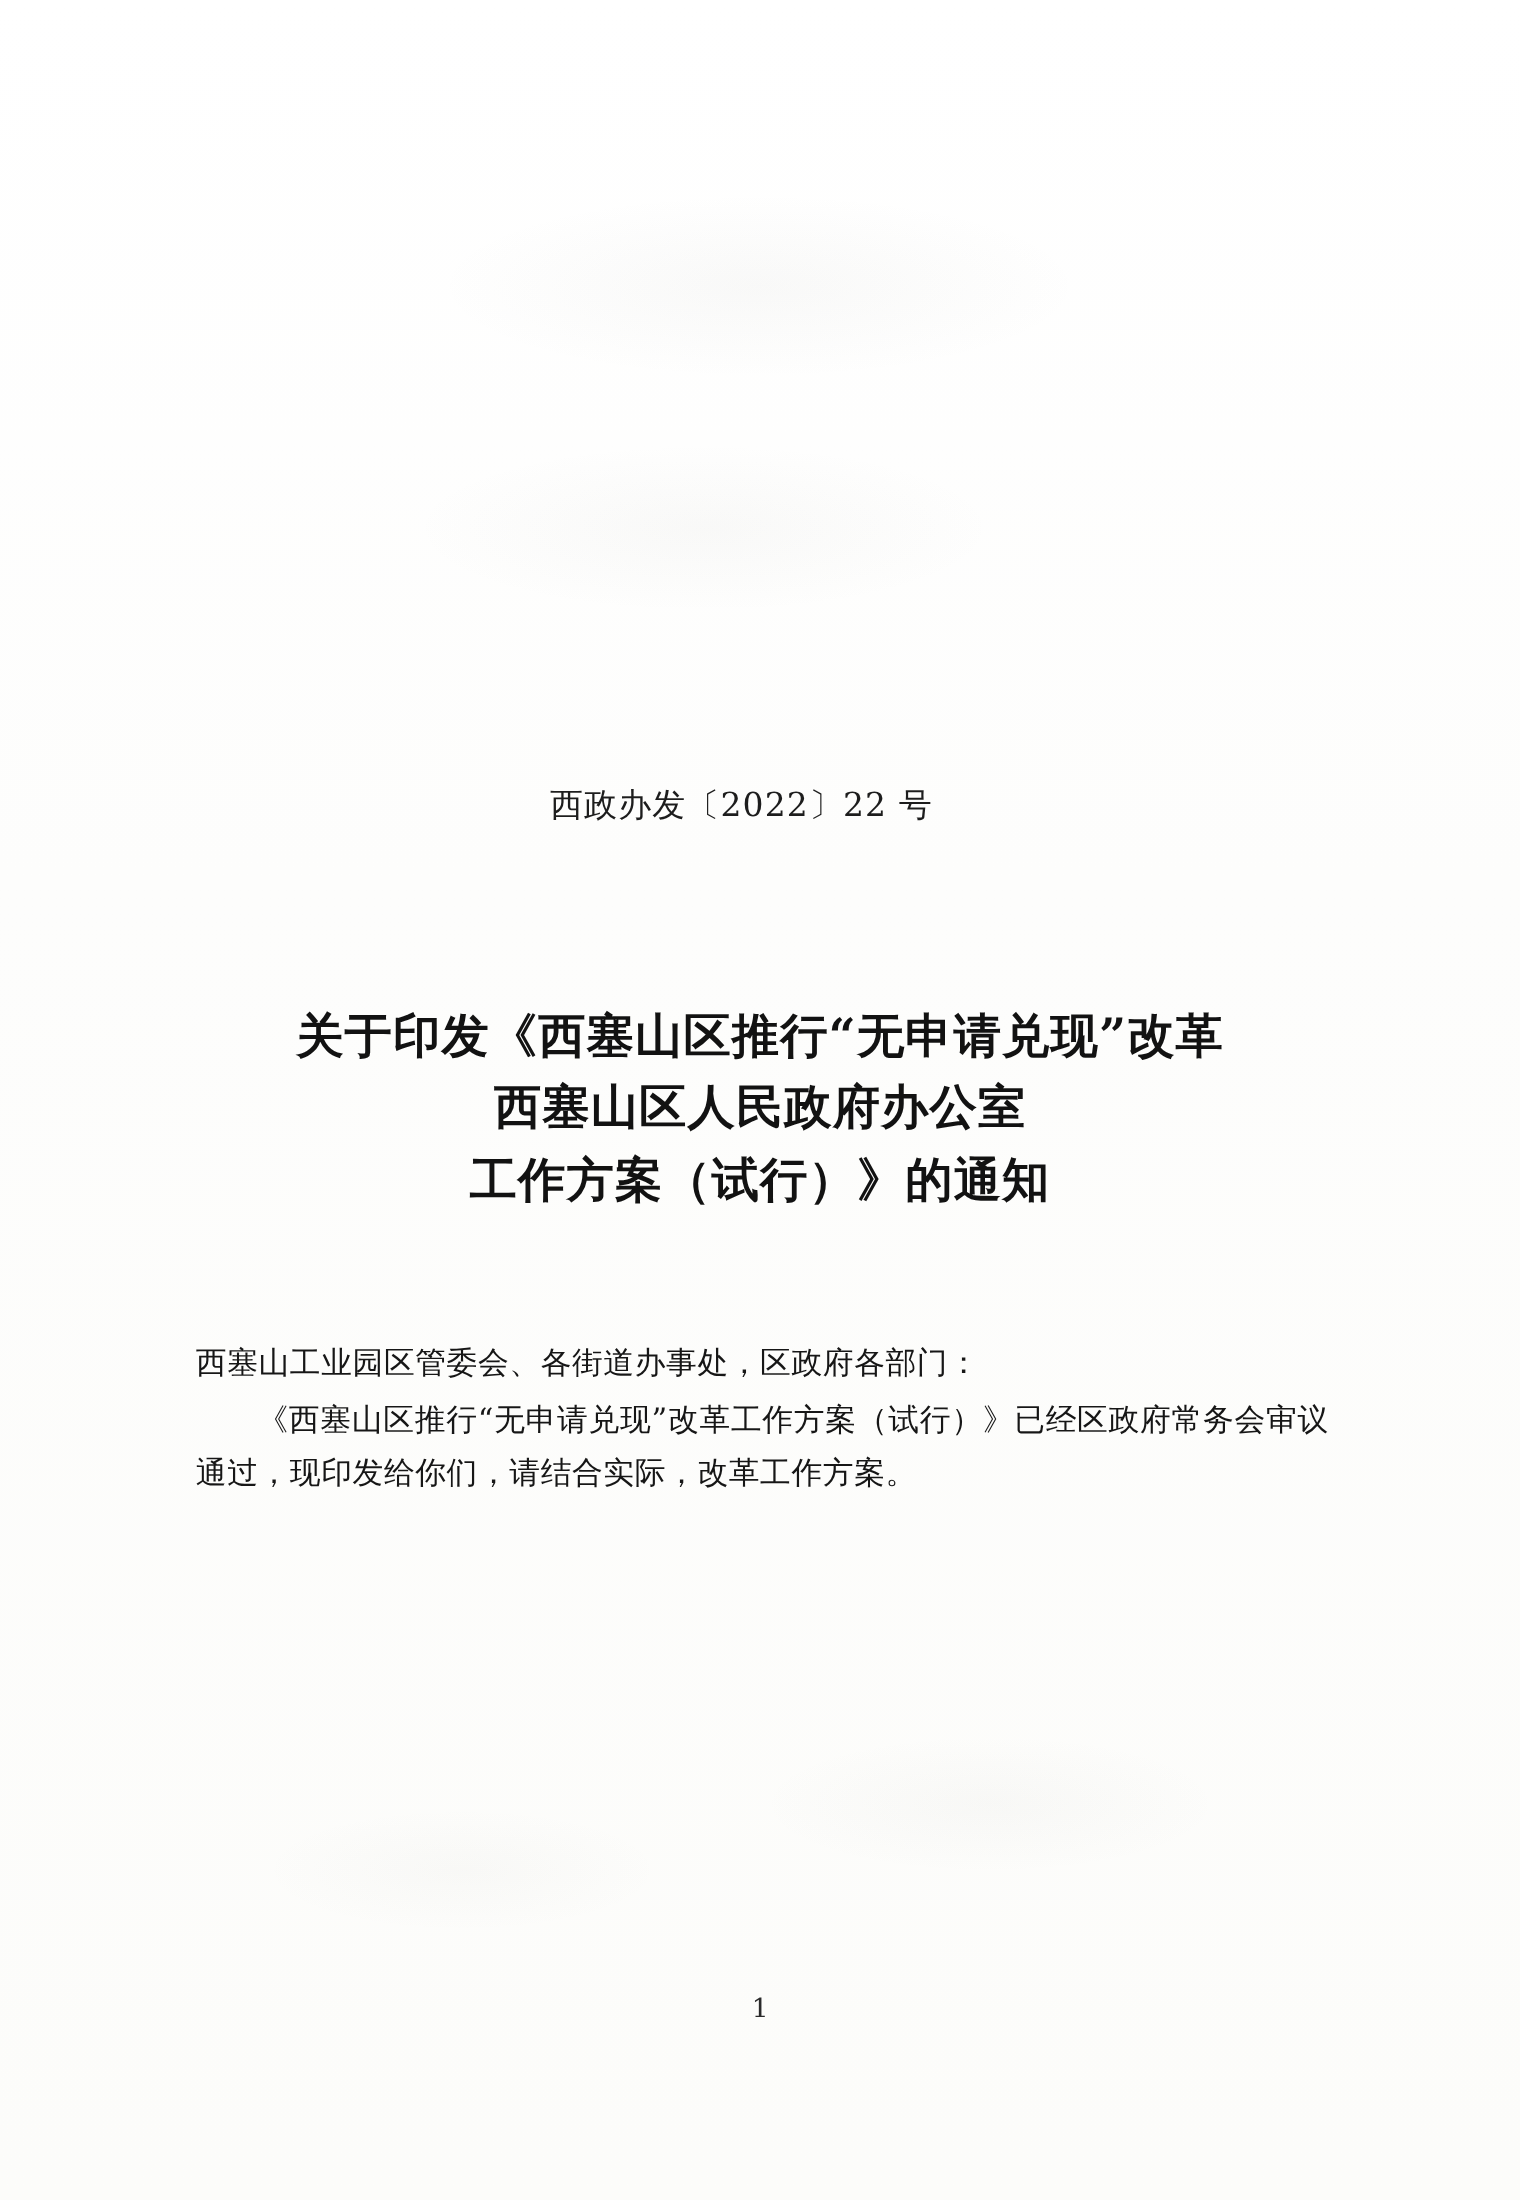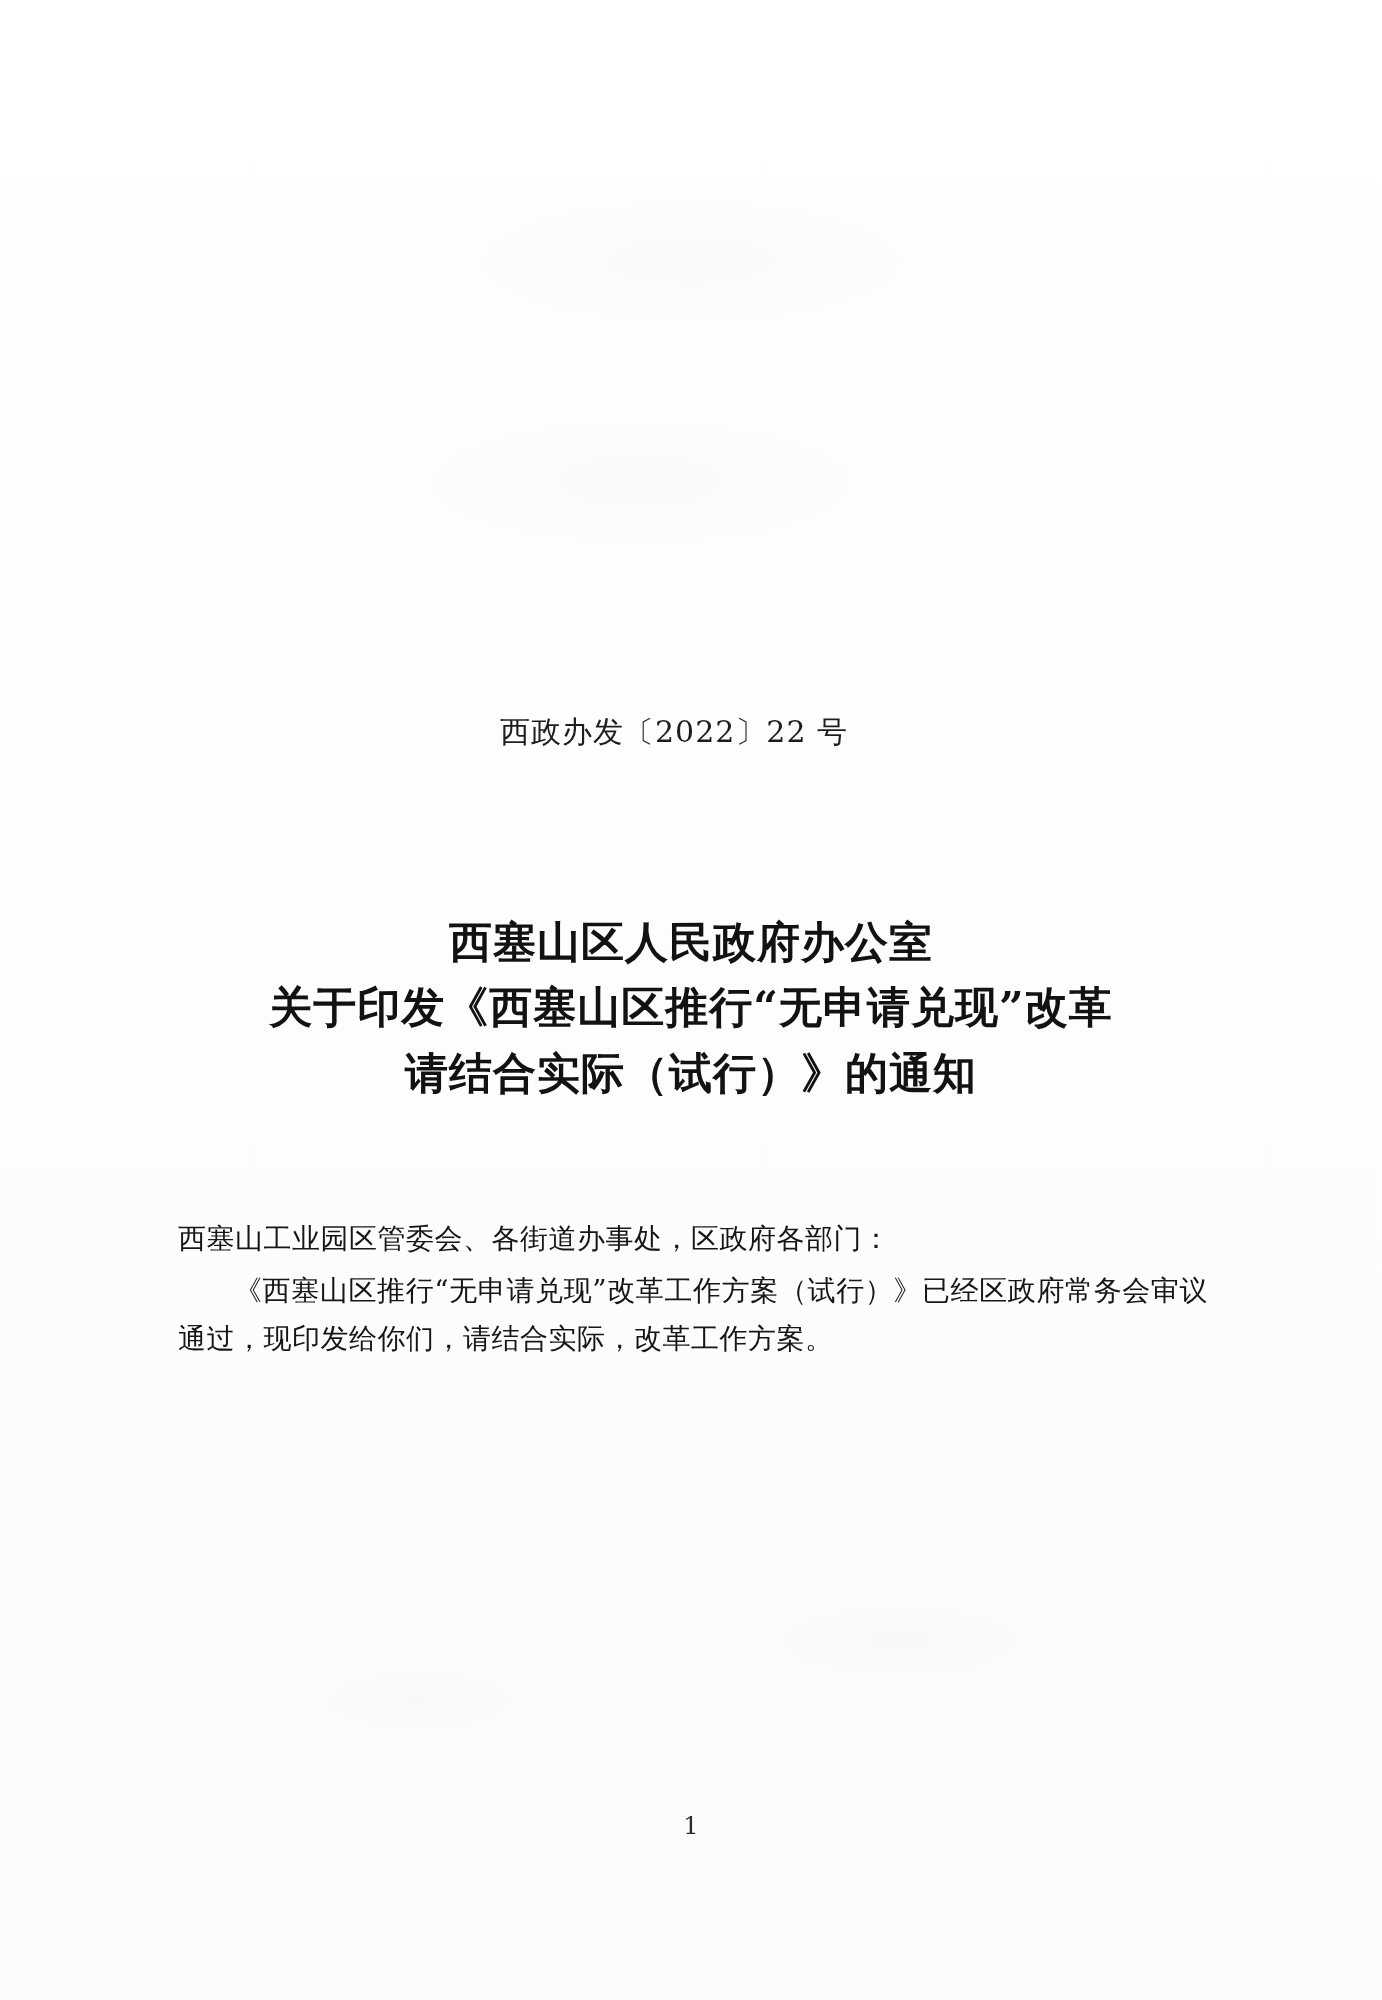--- a/index.html
+++ b/index.html
@@ -91,23 +91,23 @@
 <body>
 
 <div class="page">
   <div class="paper-noise"></div>
 
   <div class="content">
 
     <div class="doc-number">西政办发〔2022〕22 号</div>
 
     <div class="title-block">
+      <span class="title-line">关于印发《西塞山区推行“无申请兑现”改革</span>
       <span class="title-line">西塞山区人民政府办公室</span>
-      <span class="title-line">关于印发《西塞山区推行“无申请兑现”改革</span>
-      <span class="title-line">请结合实际（试行）》的通知</span>
+      <span class="title-line">工作方案（试行）》的通知</span>
     </div>
 
     <div class="body-block">
       <p class="addressee">西塞山工业园区管委会、各街道办事处，区政府各部门：</p>
       <p class="para">《西塞山区推行“无申请兑现”改革工作方案（试行）》已经区政府常务会审议通过，现印发给你们，请结合实际，改革工作方案。</p>
     </div>
 
     <div class="page-number">1</div>
 
   </div>

